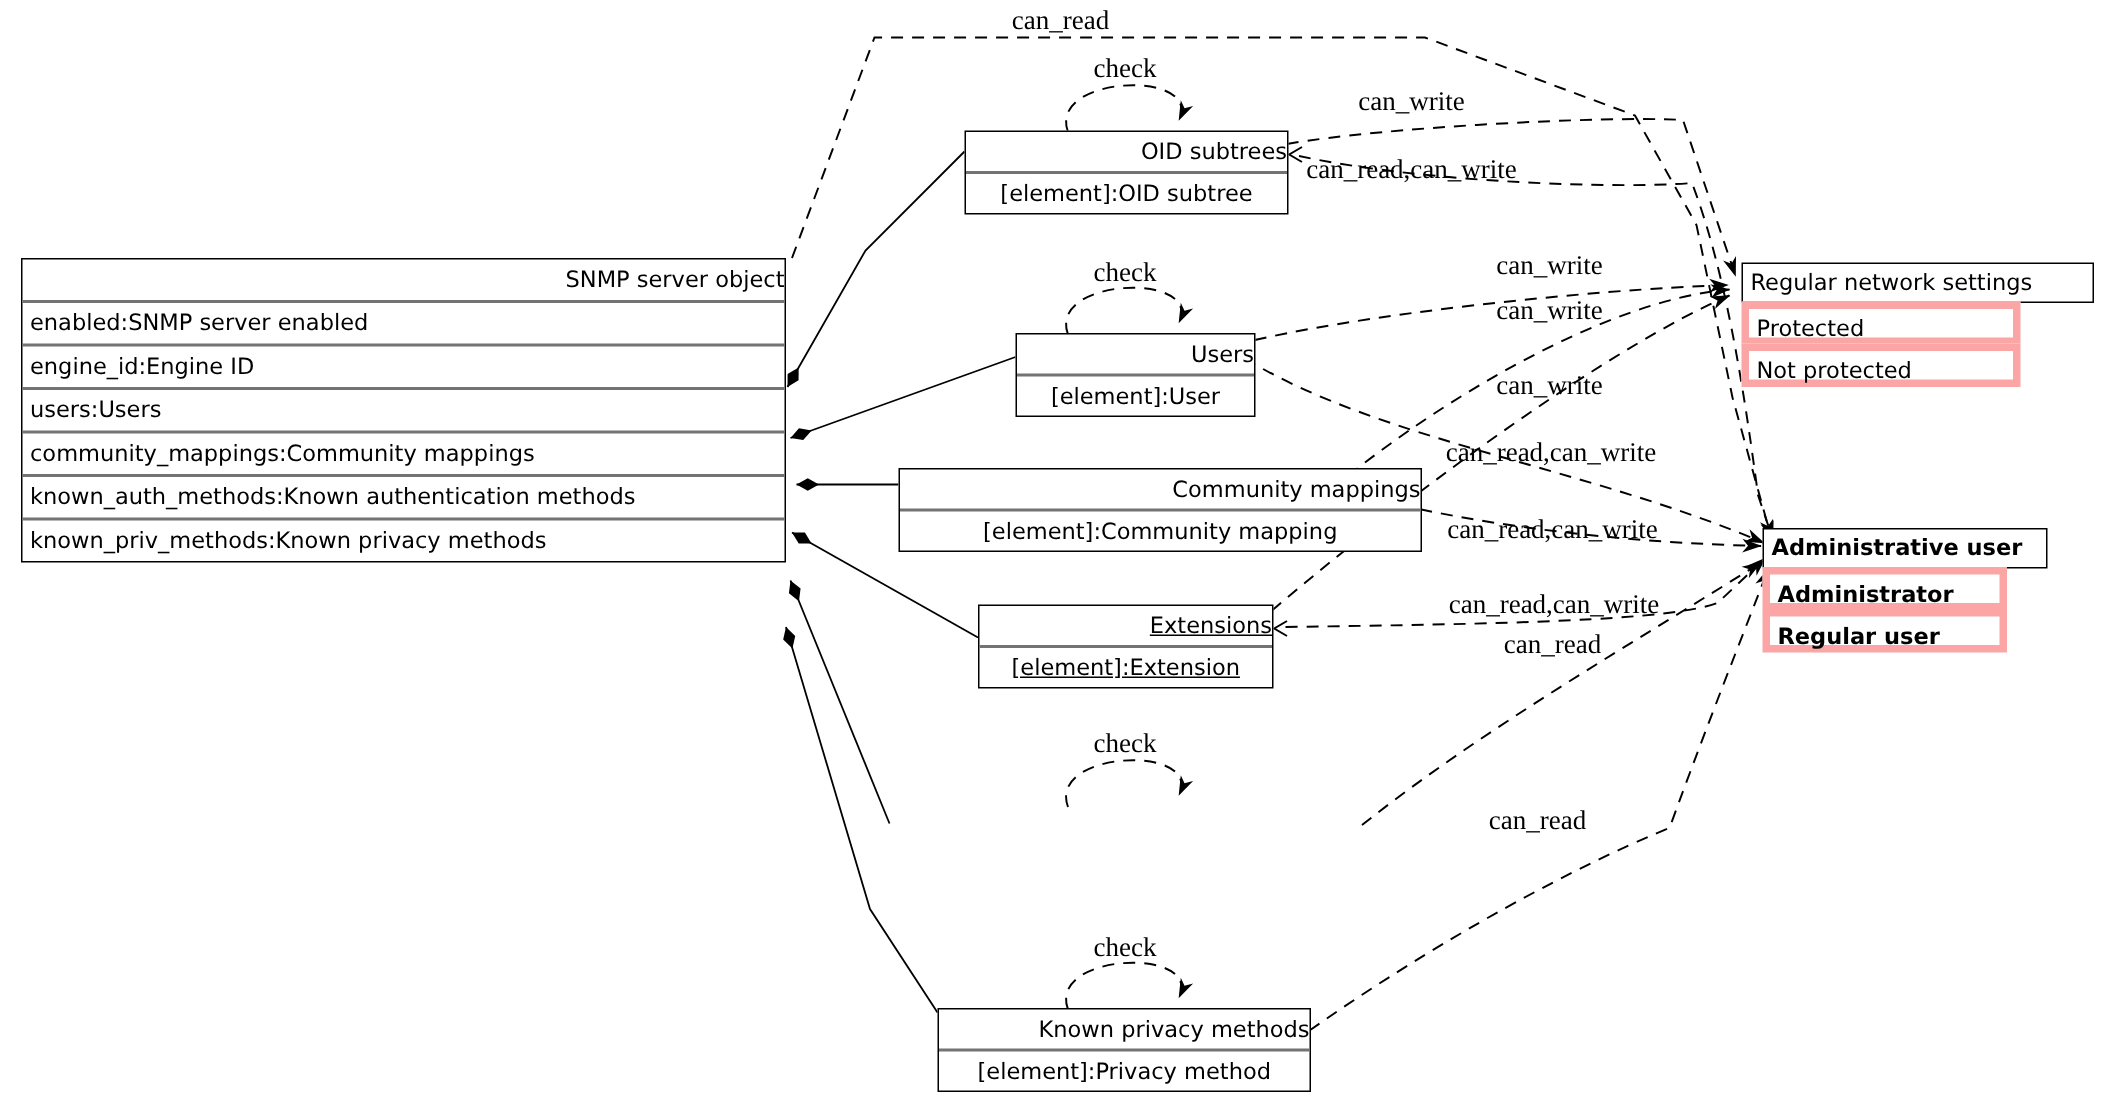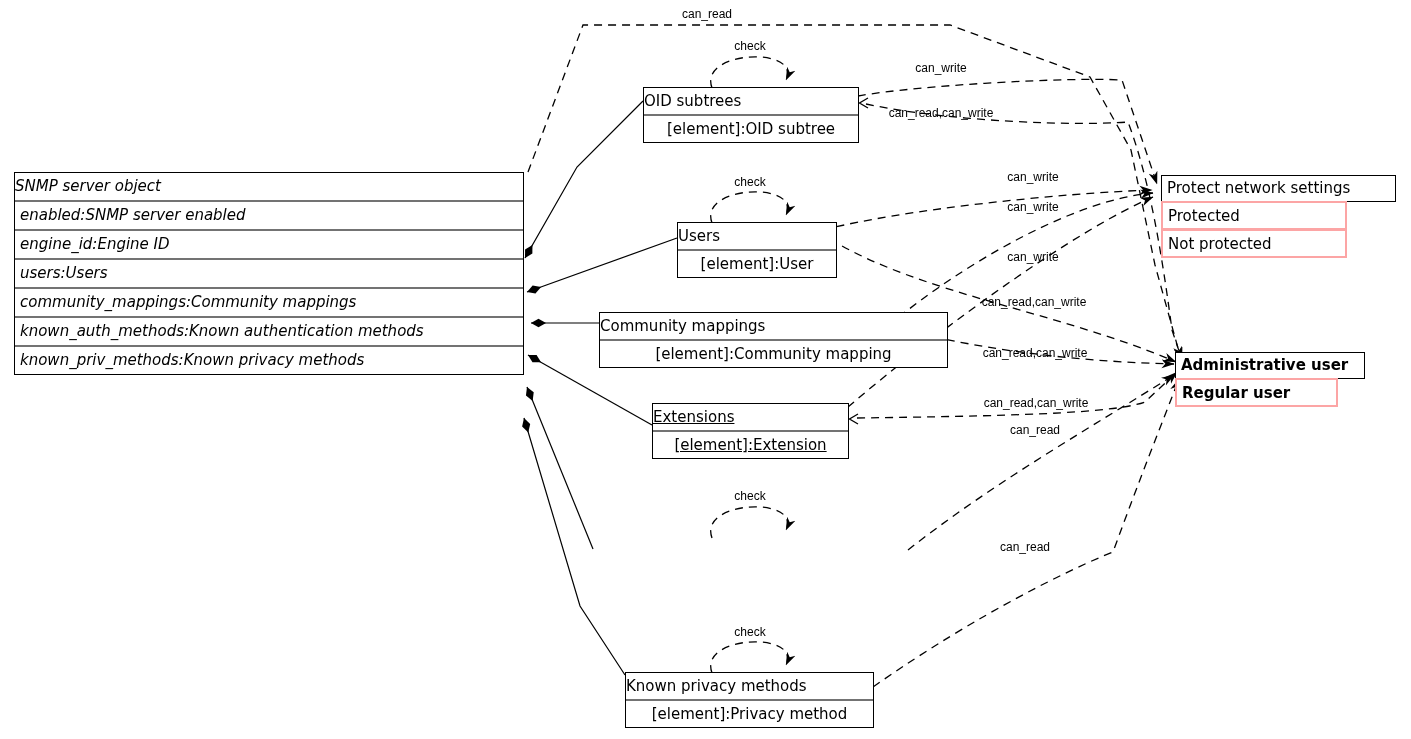--- a/index.html
+++ b/index.html
@@ -3,33 +3,33 @@
 <meta charset="utf-8">
 <style>
   html,body{margin:0;padding:0;background:#fff;}
   .canvas{position:relative;width:1411px;height:739px;background:#ffffff;
           font-family:"DejaVu Sans",sans-serif;color:#000;overflow:hidden;}
   svg.edges{position:absolute;left:0;top:0;width:1411px;height:739px;}
   .dash{fill:none;stroke:#000;stroke-width:1.3;stroke-dasharray:8 6;}
   .solid{fill:none;stroke:#000;stroke-width:1.2;}
   .vee{fill:none;stroke:#000;stroke-width:1.3;}
   .node{position:absolute;background:#fff;border:1px solid #000;box-sizing:border-box;font-size:15px;}
-  .ntitle{text-align:left;white-space:nowrap;}
+  .ntitle{text-align:right;white-space:nowrap;}
   .nrow{border-top:2px solid #737373;white-space:nowrap;}
   .big .ntitle{height:27px;line-height:27px;}
   .big .nrow{height:27px;line-height:27px;text-align:left;padding-left:5px;}
   .mid .ntitle{height:26px;line-height:26px;}
   .mid .nrow{height:26px;line-height:26px;text-align:center;}
   .rnode{position:absolute;font-size:15px;}
   .rtitle{border:1px solid #000;background:#fff;box-sizing:border-box;height:27px;line-height:25px;
           padding-left:5px;white-space:nowrap;}
-  .rrow{border:2px solid #fca5a5;background:#fff;box-sizing:border-box;height:29px;line-height:27px;
+  .rrow{border:5px solid #fca5a5;background:#fff;box-sizing:border-box;height:29px;line-height:27px;
         padding-left:5px;margin-top:-1px;white-space:nowrap;}
   .elabel{position:absolute;transform:translate(-50%,-50%);
-          font-family:Liberation Sans, sans-serif;font-size:12px;white-space:nowrap;}
+          font-family:Liberation Serif, serif;font-size:18px;white-space:nowrap;}
 </style>
 </head>
 <body>
 
 <div class="canvas">
 
   <svg class="edges" xmlns="http://www.w3.org/2000/svg">
     <defs>
       <marker id="ah" viewBox="0 0 12 10" markerUnits="userSpaceOnUse" markerWidth="13" markerHeight="11" refX="11.5" refY="5" orient="auto">
         <path d="M0,0.8 L12,5 L0,9.2 L3.5,5 Z" fill="#000"></path>
@@ -62,21 +62,21 @@
     <path class="solid" d="M528,355 L652,425" marker-start="url(#dm)"></path>
     <path class="solid" d="M527,387 L593,549" marker-start="url(#dm)"></path>
     <path class="solid" d="M524,418 L580,606 L625,675" marker-start="url(#dm)"></path>
 
     <path class="vee" d="M868,98 L859.5,103 L868,108"></path>
     <path class="vee" d="M833,231 L824.5,236 L833,241"></path>
     <path class="vee" d="M909,323 L900.5,328 L909,333"></path>
     <path class="vee" d="M858,414 L849.5,419 L858,424"></path>
   </svg>
 
-  <div class="node big" style="left:14px;top:172px;width:510px;font-style:italic;">
+  <div class="node big" style="left:14px;top:172px;width:510px;">
     <div class="ntitle">SNMP server object</div>
     <div class="nrow">enabled:SNMP server enabled</div>
     <div class="nrow">engine_id:Engine ID</div>
     <div class="nrow">users:Users</div>
     <div class="nrow">community_mappings:Community mappings</div>
     <div class="nrow">known_auth_methods:Known authentication methods</div>
     <div class="nrow">known_priv_methods:Known privacy methods</div>
   </div>
 
   <div class="node mid" style="left:643px;top:87px;width:216px;">
@@ -99,27 +99,28 @@
     <div class="nrow">[element]:Extension</div>
   </div>
 
 
   <div class="node mid" style="left:625px;top:672px;width:249px;">
     <div class="ntitle">Known privacy methods</div>
     <div class="nrow">[element]:Privacy method</div>
   </div>
 
   <div class="rnode" style="left:1161px;top:175px;">
-    <div class="rtitle" style="width:235px;">Protect network settings</div>
+    <div class="rtitle" style="width:235px;">Regular network settings</div>
     <div class="rrow" style="width:186px;">Protected</div>
     <div class="rrow" style="width:186px;">Not protected</div>
   </div>
 
   <div class="rnode" style="left:1175px;top:352px;font-weight:bold;">
     <div class="rtitle" style="width:190px;">Administrative user</div>
+    <div class="rrow" style="width:163px;">Administrator</div>
     <div class="rrow" style="width:163px;">Regular user</div>
   </div>
 
   <div class="elabel" style="left:707px;top:14px;">can_read</div>
   <div class="elabel" style="left:750px;top:46px;">check</div>
   <div class="elabel" style="left:941px;top:68px;">can_write</div>
   <div class="elabel" style="left:941px;top:113px;">can_read,can_write</div>
   <div class="elabel" style="left:750px;top:182px;">check</div>
   <div class="elabel" style="left:1033px;top:177px;">can_write</div>
   <div class="elabel" style="left:1033px;top:207px;">can_write</div>

